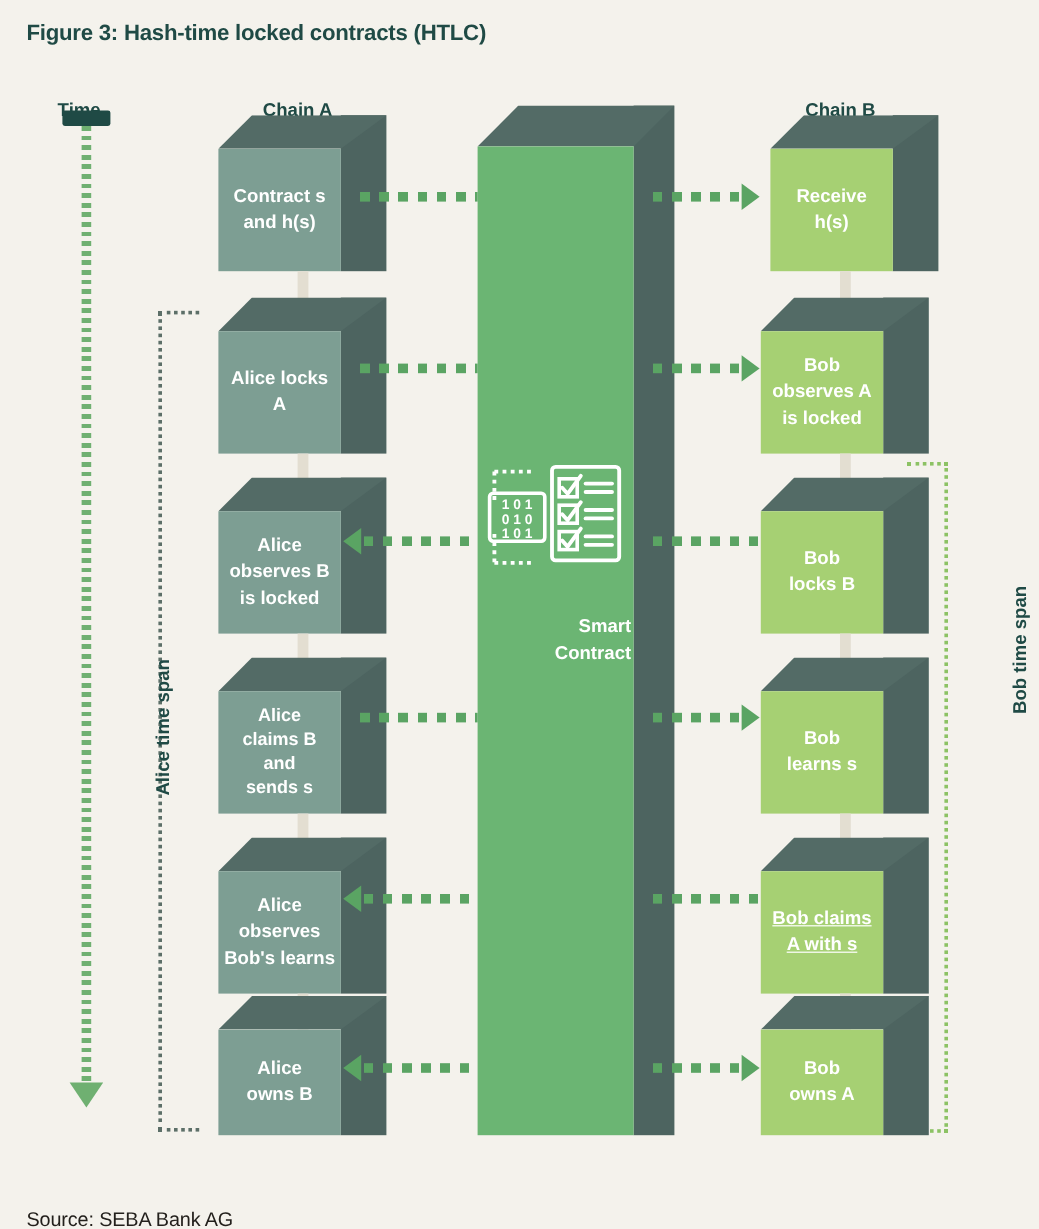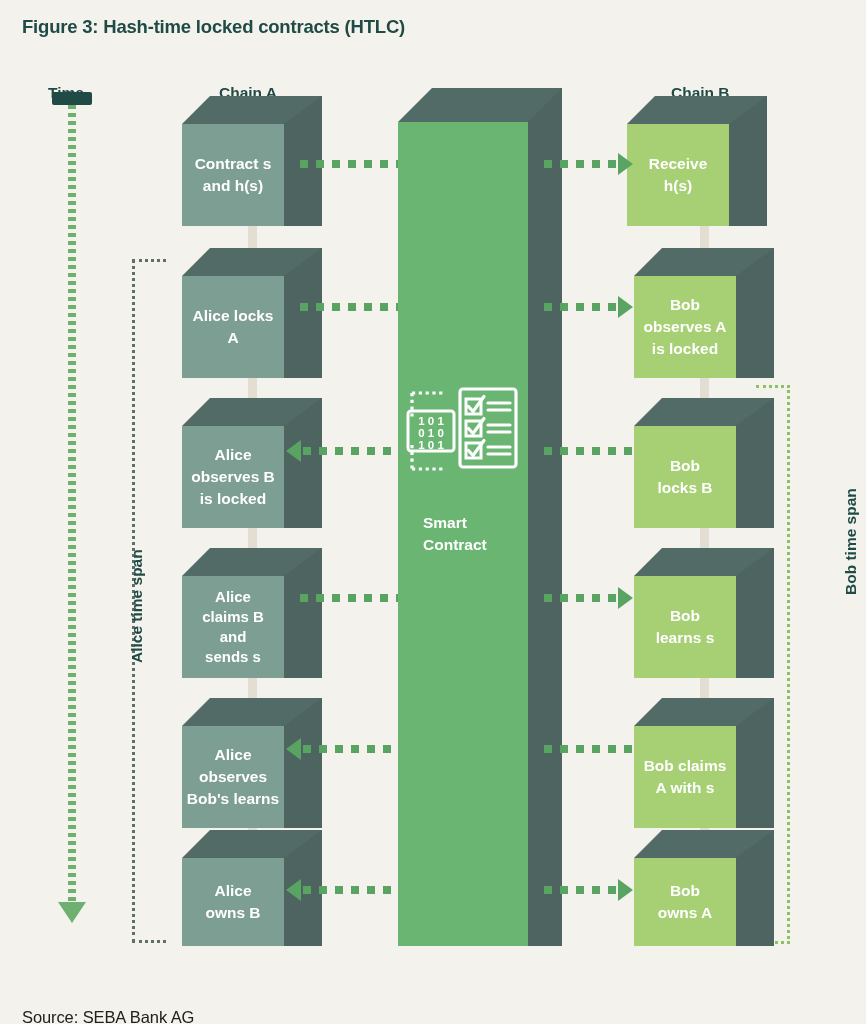--- a/index.html
+++ b/index.html
@@ -189,26 +189,25 @@
     left: 404px;
     top: 385px;
     width: 116px;
     height: 92px;
   }
   #smart-contract-caption {
     position: absolute;
     left: 398px;
     top: 512px;
     width: 128px;
-    text-align: left;
+    text-align: right;
     color: #ffffff;
     font-weight: bold;
     font-size: 15.5px;
     line-height: 1.45;
-    padding-left: 25px;
   }
 </style>
 </head>
 <body>
 
 <div id="figure-title">Figure 3: Hash-time locked contracts (HTLC)</div>
 <div id="source-note">Source: SEBA Bank AG</div>
 
 <div class="col-header" id="header-time">Time</div>
 <div class="col-header" id="header-chain-a">Chain A</div>
@@ -357,21 +356,21 @@
     <polygon points="28,0 140,0 102,28 0,28" fill="#536b66"></polygon>
   </svg>
   <div class="face" style="left:0; top:28px; width:102px; height:88px;">
     <span class="label">
       <span>Alice</span><br>
       <span>owns B</span>
     </span>
   </div>
 </div>
 
-<div class="cube cube-b" style="left:627px; top:96px; width:140px; height:130px;">
+<div class="cube cube-b" style="left:642px; top:96px; width:140px; height:130px;">
   <div class="depth" style="left:102px; top:0; width:38px; height:130px; background:#4d6460;"></div>
   <svg class="depth" width="140" height="28" style="left:0; top:0;">
     <polygon points="28,0 140,0 102,28 0,28" fill="#536b66"></polygon>
   </svg>
   <div class="face" style="left:0; top:28px; width:102px; height:102px;">
     <span class="label">
       <span>Receive</span><br>
       <span>h(s)</span>
     </span>
   </div>
@@ -419,21 +418,21 @@
     </span>
   </div>
 </div>
 <div class="peg" style="left:700px; top:678px; height:30px;"></div>
 
 <div class="cube cube-b" style="left:634px; top:698px; width:140px; height:130px;">
   <div class="depth" style="left:102px; top:0; width:38px; height:130px; background:#4d6460;"></div>
   <svg class="depth" width="140" height="28" style="left:0; top:0;">
     <polygon points="28,0 140,0 102,28 0,28" fill="#536b66"></polygon>
   </svg>
-  <div class="face" style="left:0; top:28px; width:102px; height:102px; padding:0 5px;">
+  <div class="face" style="left:0; top:28px; width:102px; height:102px; padding:0 5px;text-decoration:underline;">
     <span class="label">
       <span>Bob claims</span><br>
       <span>A with s</span>
     </span>
   </div>
 </div>
 <div class="peg" style="left:700px; top:828px; height:30px;"></div>
 
 <div class="cube cube-b" style="left:634px; top:830px; width:140px; height:116px;">
   <div class="depth" style="left:102px; top:0; width:38px; height:116px; background:#4d6460;"></div>

